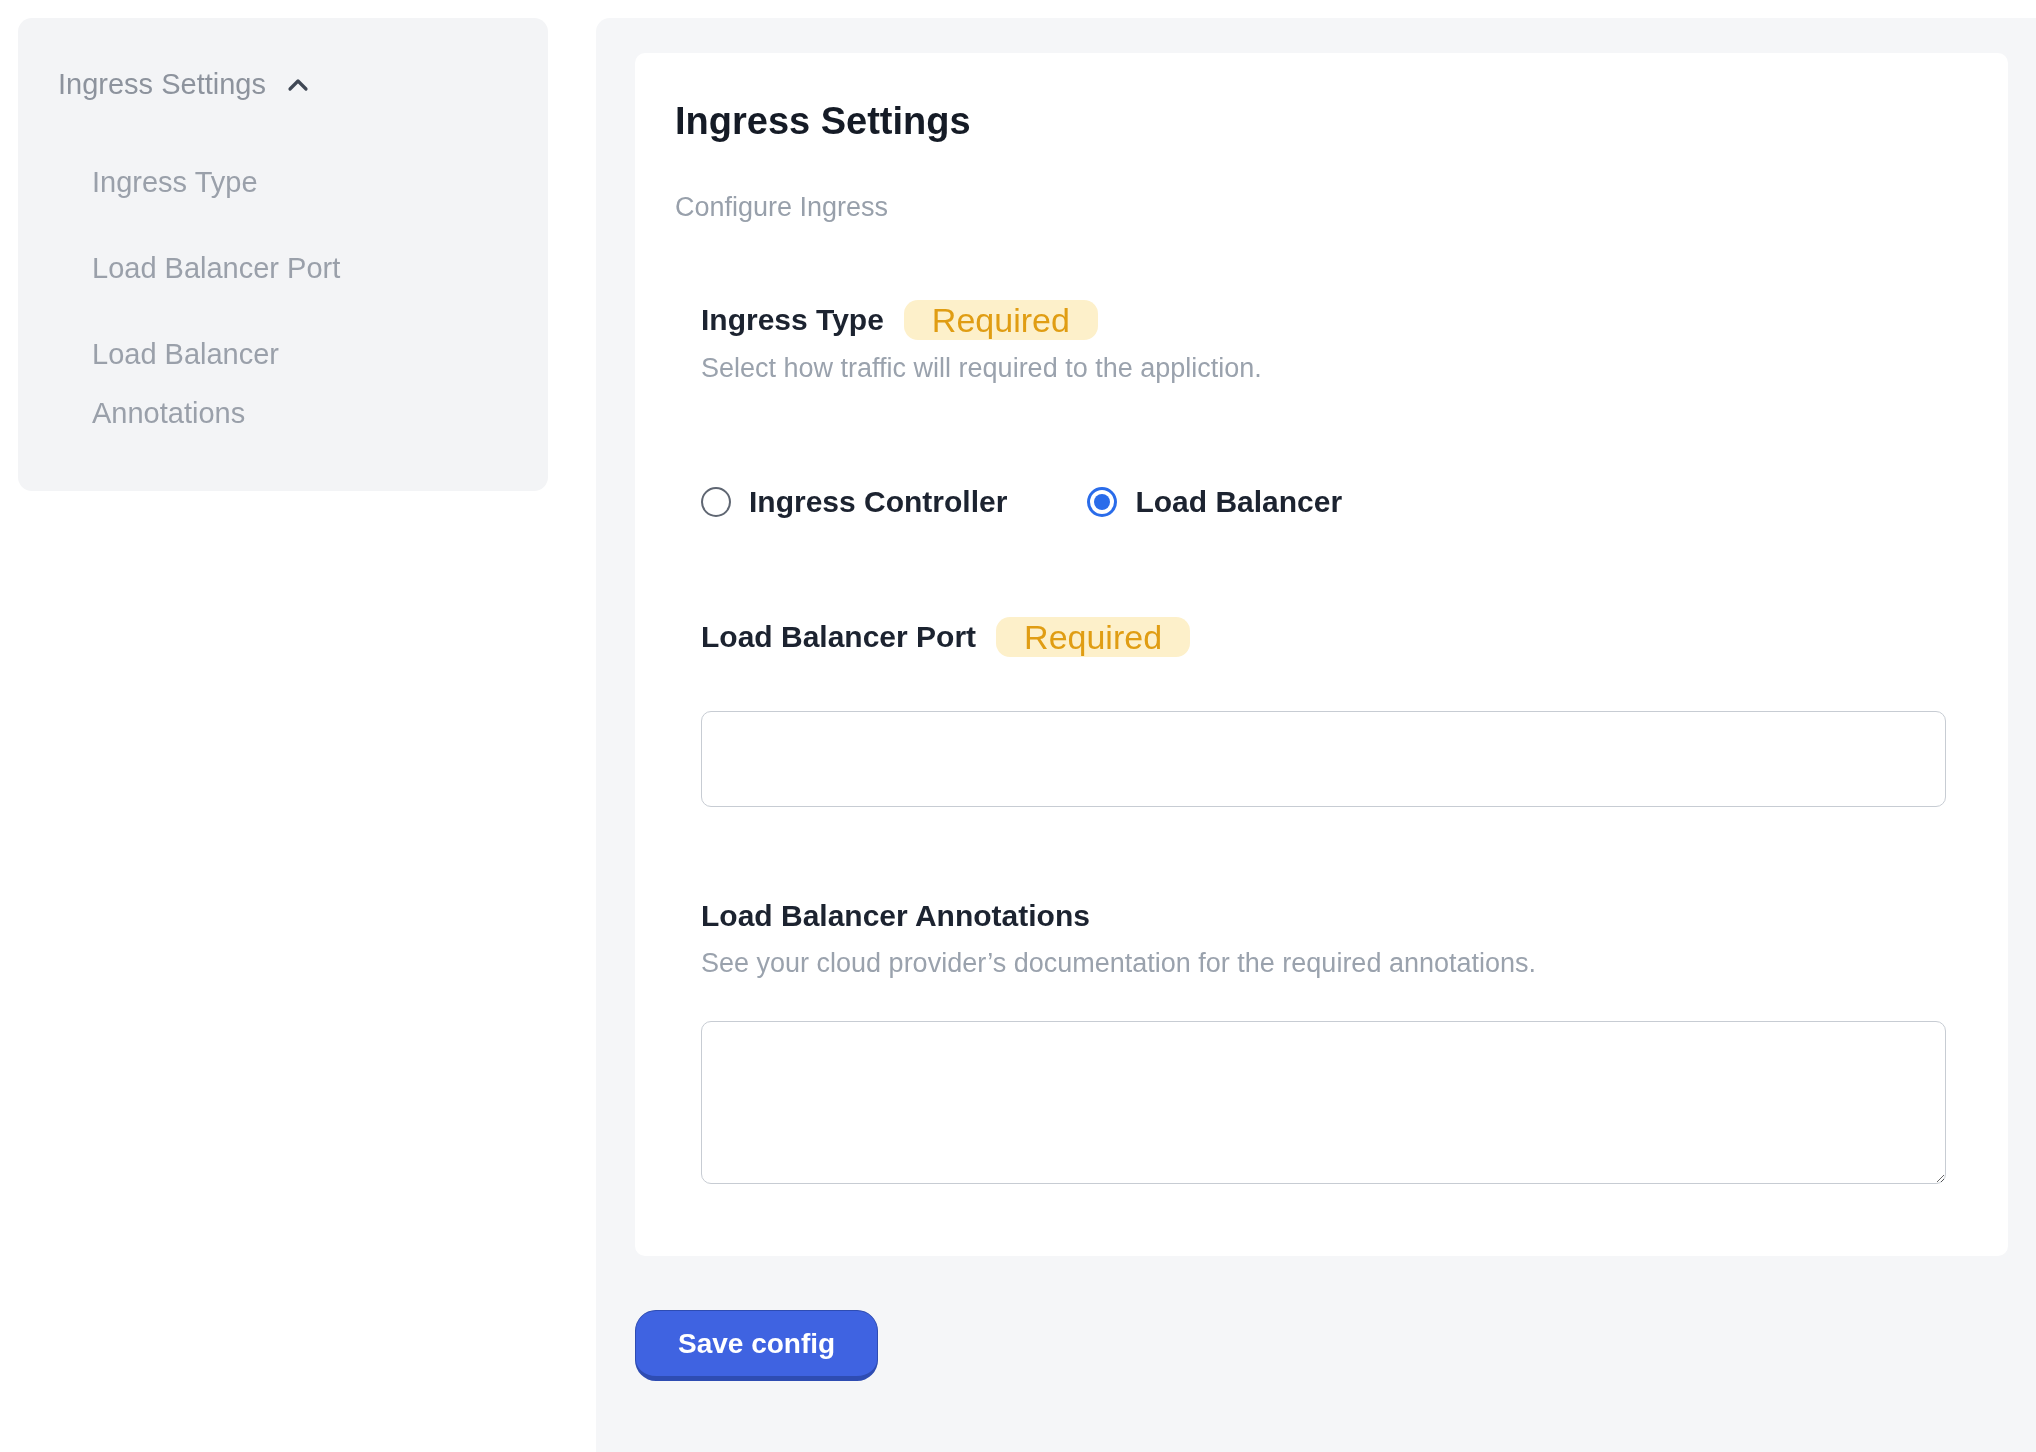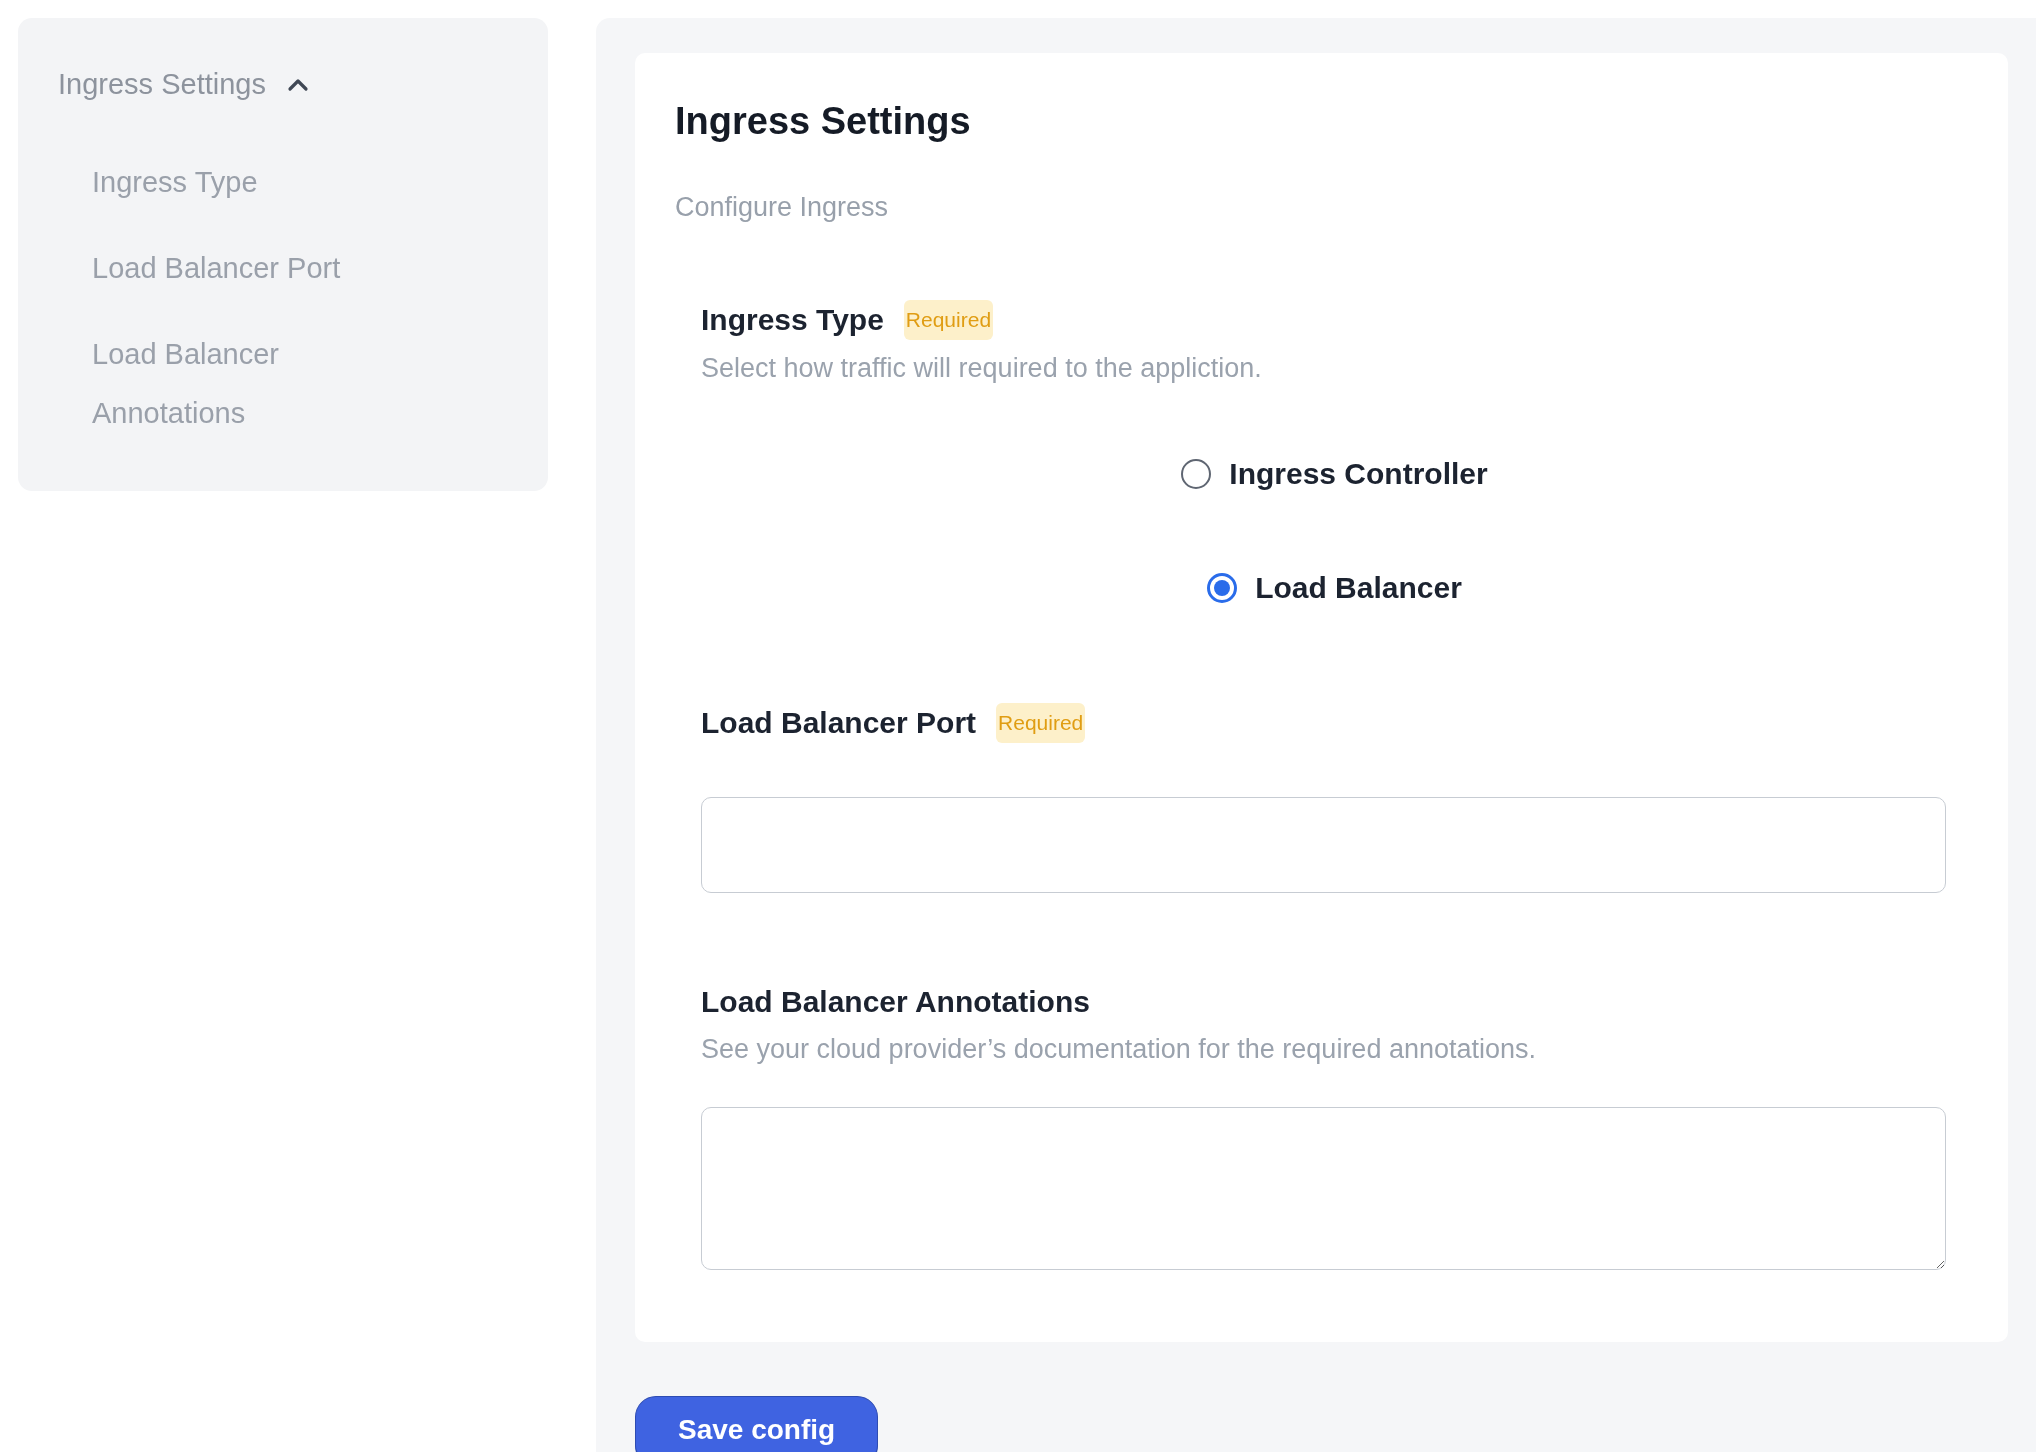--- a/index.html
+++ b/index.html
@@ -96,39 +96,38 @@
   .sec-title{
     font-size:30px;
     line-height:38px;
     font-weight:700;
     color:#1c2330;
   }
   .badge{
     display:inline-block;
     background:var(--badge-bg,#fdf0ca);
     color:var(--badge-text,#e09d13);
-    font-size:21px;
+    font-size:34px;
     line-height:26px;
-    padding:7px 2px;
-    border-radius:6px;
+    padding:7px 28px;
+    border-radius:14px;
   }
   .desc{
     margin-top:12px;
     font-size:27px;
     line-height:33px;
     color:#9aa2ad;
   }
 
   
   .radio-row{
-    margin-top:72px;
+    margin-top:100px;
     display:flex;
     align-items:center;
     gap:80px;
-    flex-direction:column;
   }
   .radio-option{
     display:flex;
     align-items:center;
     cursor:pointer;
   }
   .radio{
     width:30px;height:30px;
     border-radius:50%;
     border:2.5px solid #5f6672;

